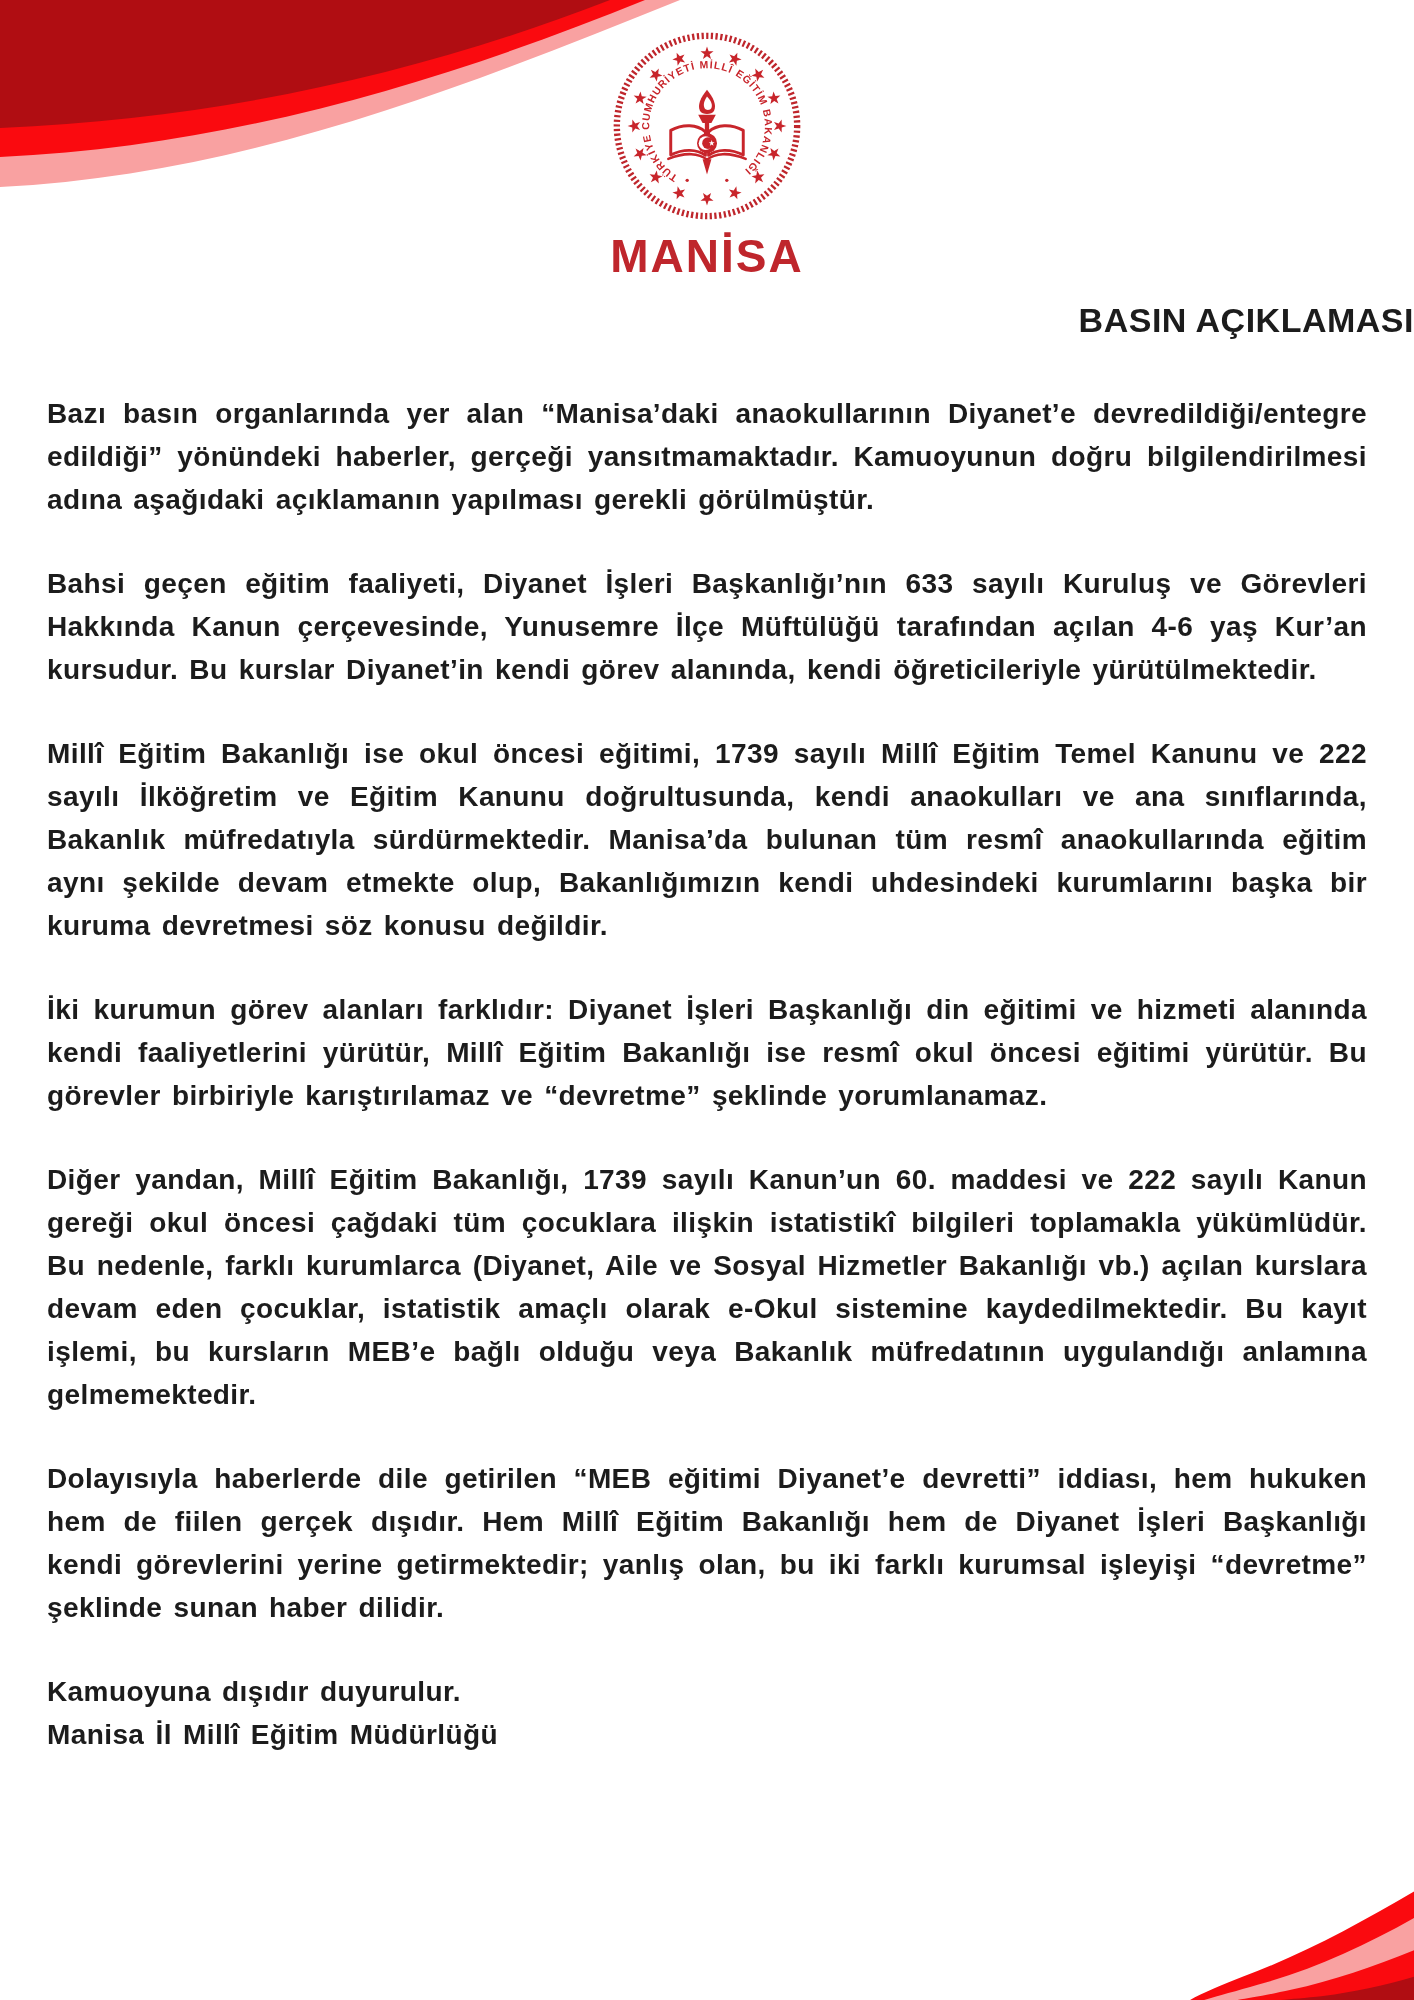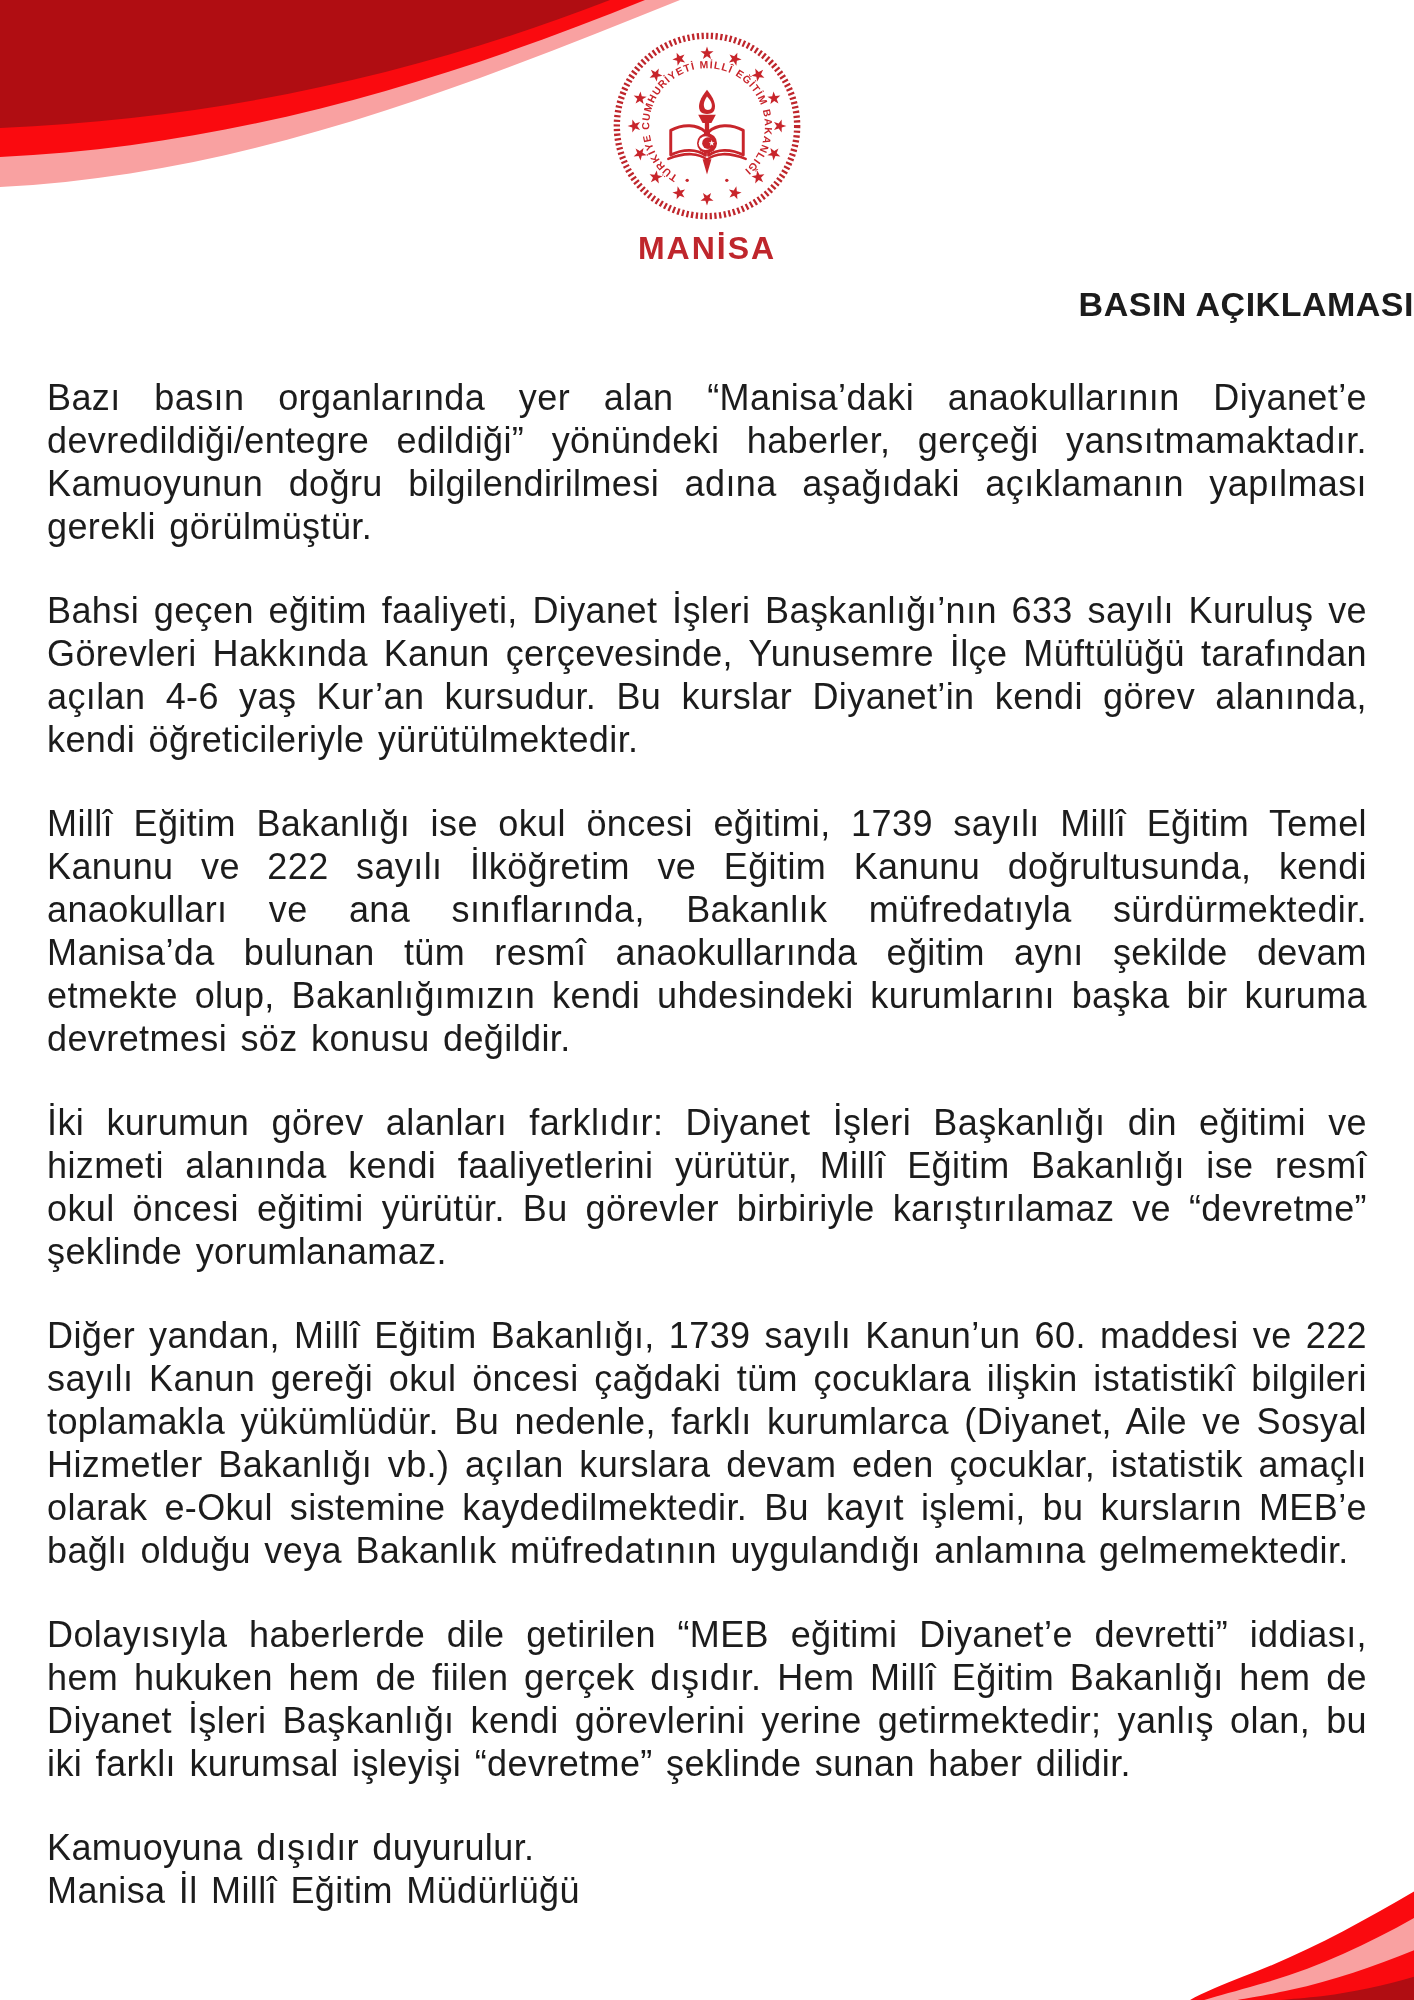--- a/index.html
+++ b/index.html
@@ -13,41 +13,41 @@
     color:#1c1c1c;
   }
   
   .top-wave{position:absolute;top:0;left:0;width:690px;height:192px;}
   .bottom-wave{position:absolute;bottom:0;right:0;width:232px;height:147px;}
   
   .header{position:relative;text-align:center;padding-top:28px;}
   .logo{width:196px;height:196px;display:inline-block;}
   .city-title{
     margin:2px 0 0 0;
-    font-size:32px;font-weight:bold;letter-spacing:2px;
+    font-size:46px;font-weight:bold;letter-spacing:2px;
     color:#bf262c;line-height:1.15;
   }
   .directorate-title{
     margin:2px 0 0 0;
     font-size:32px;font-weight:400;letter-spacing:2.5px;
     color:#c5555a;line-height:1.2;
   }
   
   .doc-title{
     text-align:right;
     margin:18px 0 0 0;
     font-size:34px;font-weight:bold;letter-spacing:0.5px;
   }
   .content{
     padding:52px 47px 0 47px;
   }
   .content p{
     margin:0 0 41px 0;
-    font-size:36px;
-    font-weight:normal;
+    font-size:28px;
+    font-weight:bold;
     line-height:43px;
     letter-spacing:0.4px;
     word-spacing:3px;
     text-align:justify;
     text-justify:inter-word;
   }
   p.closing{margin-bottom:0;text-align:left;}
   p.signature{
     margin-top:0;
     text-align:left;

